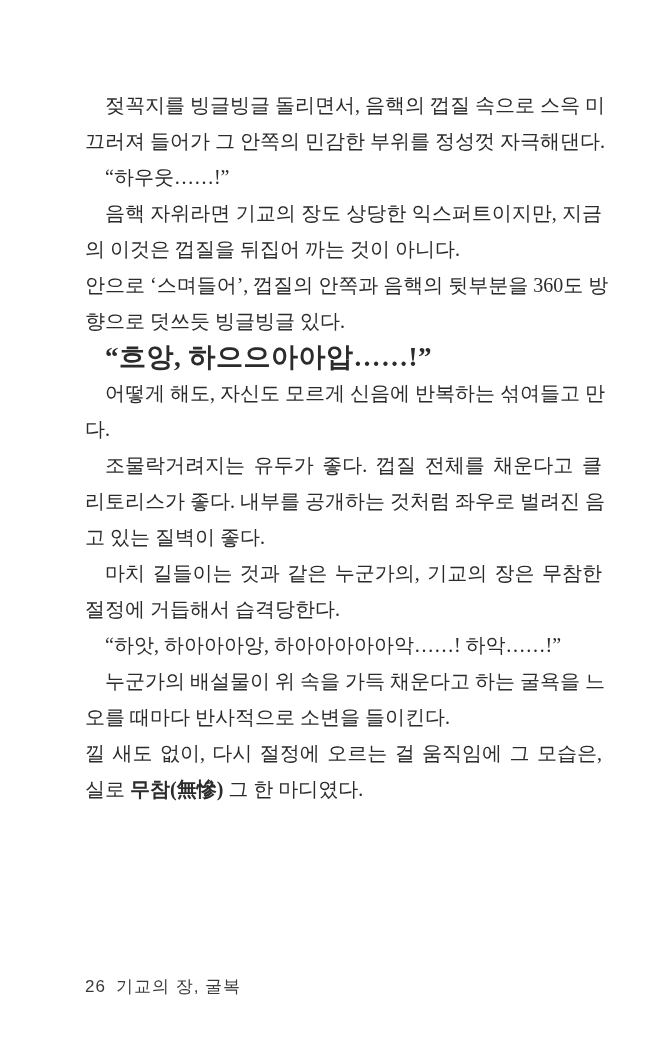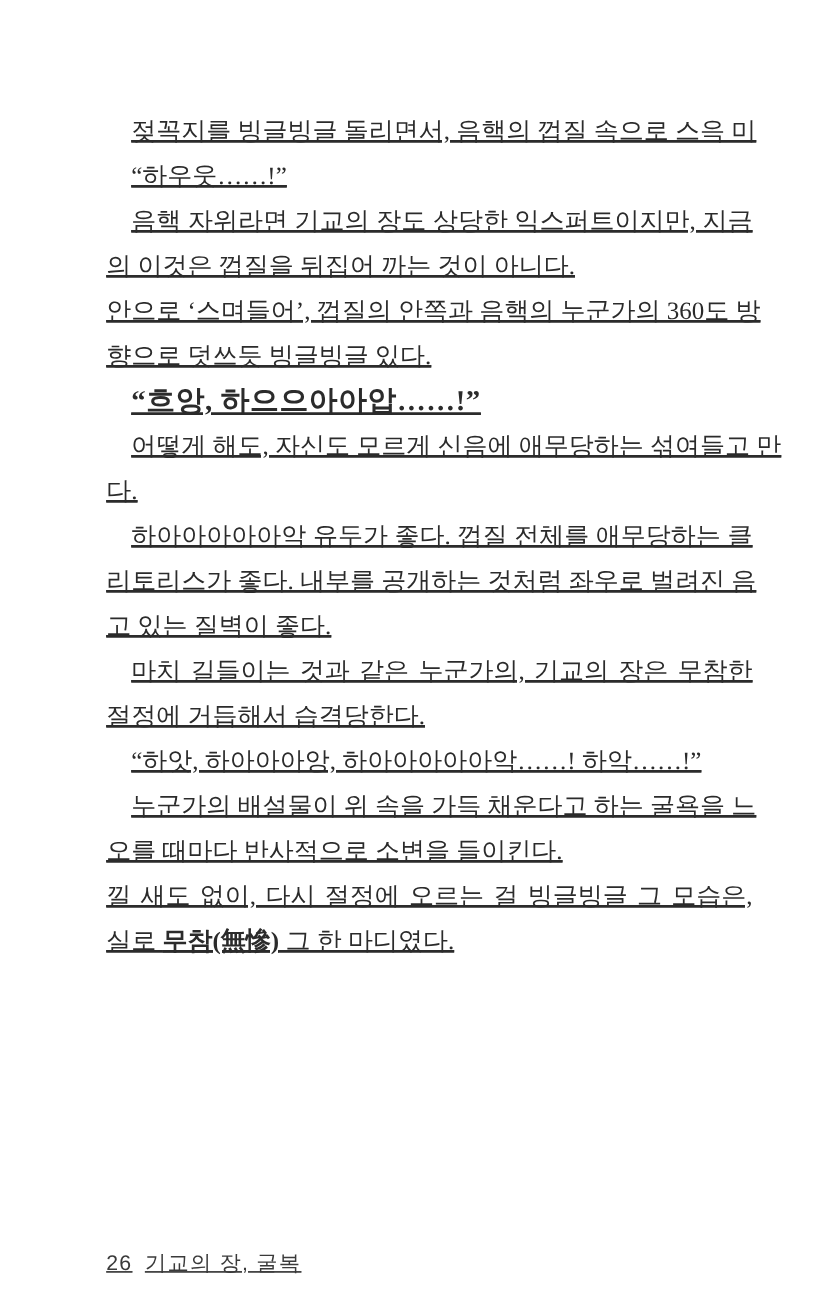--- a/index.html
+++ b/index.html
@@ -1,20 +1,20 @@
 <!DOCTYPE html>
 <html lang="ko" style="--bg: #ffffff; --fg: #2b2b2b; --footer-fg: #3a3a3a;"><head>
 <meta charset="utf-8">
 <style>
   :root {
     --bg: #ffffff;
     --fg: #2b2b2b;
     --footer-fg: #3a3a3a;
   }
-  * { margin: 0; padding: 0; box-sizing: border-box; text-decoration: underline; }
+  * { margin: 0; padding: 0; box-sizing: border-box; }
   html, body {
     width: 665px; height: 1050px;
     background: var(--bg);
     font-family: "Liberation Serif", "DejaVu Serif", serif;
   }
   .page {
     position: relative;
     width: 665px; height: 1050px;
     background: var(--bg);
     overflow: hidden;
@@ -33,57 +33,58 @@
     white-space: nowrap;
     text-align: left;
   }
   .line.just {
     text-align: justify;
     text-align-last: justify;
   }
   .line.ind { text-indent: 20px; }
   .line.emph {
     font-weight: 700;
-    font-size: 23px;
+    font-size: 27px;
     letter-spacing: 0.5px;
   }
   .line b { font-weight: 700; }
   .page-footer {
     position: absolute;
-    left: 85px; top: 1000px;
+    left: 85px; top: 976px;
     font-family: "Liberation Sans", "DejaVu Sans", sans-serif;
     font-size: 17px;
     line-height: 22px;
     color: var(--footer-fg);
     letter-spacing: 1px;
     white-space: nowrap;
   }
   .page-footer .num { margin-right: 10px; }
 </style>
 </head>
 <body>
 
 <div class="page">
   <main class="text-body">
       <div class="line just ind">젖꼭지를 빙글빙글 돌리면서, 음핵의 껍질 속으로 스윽 미</div>
+      <div class="line">끄러져 들어가 그 안쪽의 민감한 부위를 정성껏 자극해댄다.</div>
       <div class="line ind">“하우웃……!”</div>
       <div class="line just ind">음핵 자위라면 기교의 장도 상당한 익스퍼트이지만, 지금</div>
       <div class="line">의 이것은 껍질을 뒤집어 까는 것이 아니다.</div>
-      <div class="line just">안으로 ‘스며들어’, 껍질의 안쪽과 음핵의 누군가의 360도 방</div>
+      <div class="line just">안으로 ‘스며들어’, 껍질의 안쪽과 음핵의 뒷부분을 360도 방</div>
       <div class="line">향으로 덧쓰듯 빙글빙글 있다.</div>
       <div class="line ind emph">“흐앙, 하으으아아압……!”</div>
-      <div class="line just ind">어떻게 해도, 자신도 모르게 신음에 애무당하는 섞여들고 만</div>
+      <div class="line just ind">어떻게 해도, 자신도 모르게 신음에 반복하는 섞여들고 만</div>
       <div class="line">다.</div>
-      <div class="line just ind">하아아아아아악 유두가 좋다. 껍질 전체를 애무당하는 클</div>
+      <div class="line just ind">조물락거려지는 유두가 좋다. 껍질 전체를 채운다고 클</div>
       <div class="line just">리토리스가 좋다. 내부를 공개하는 것처럼 좌우로 벌려진 음</div>
       <div class="line">고 있는 질벽이 좋다.</div>
       <div class="line just ind">마치 길들이는 것과 같은 누군가의, 기교의 장은 무참한</div>
       <div class="line">절정에 거듭해서 습격당한다.</div>
       <div class="line ind">“하앗, 하아아아앙, 하아아아아아악……! 하악……!”</div>
       <div class="line just ind">누군가의 배설물이 위 속을 가득 채운다고 하는 굴욕을 느</div>
       <div class="line">오를 때마다 반사적으로 소변을 들이킨다.</div>
-      <div class="line just">낄 새도 없이, 다시 절정에 오르는 걸 빙글빙글 그 모습은,</div>
+      <div class="line just">낄 새도 없이, 다시 절정에 오르는 걸 움직임에 그 모습은,</div>
       <div class="line">실로 <b>무참(無慘)</b> 그 한 마디였다.</div>
     </main>
   <footer class="page-footer">
     <span class="num">26</span><span>기교의 장, 굴복</span>
   </footer>
 </div>
 
 </body></html>

